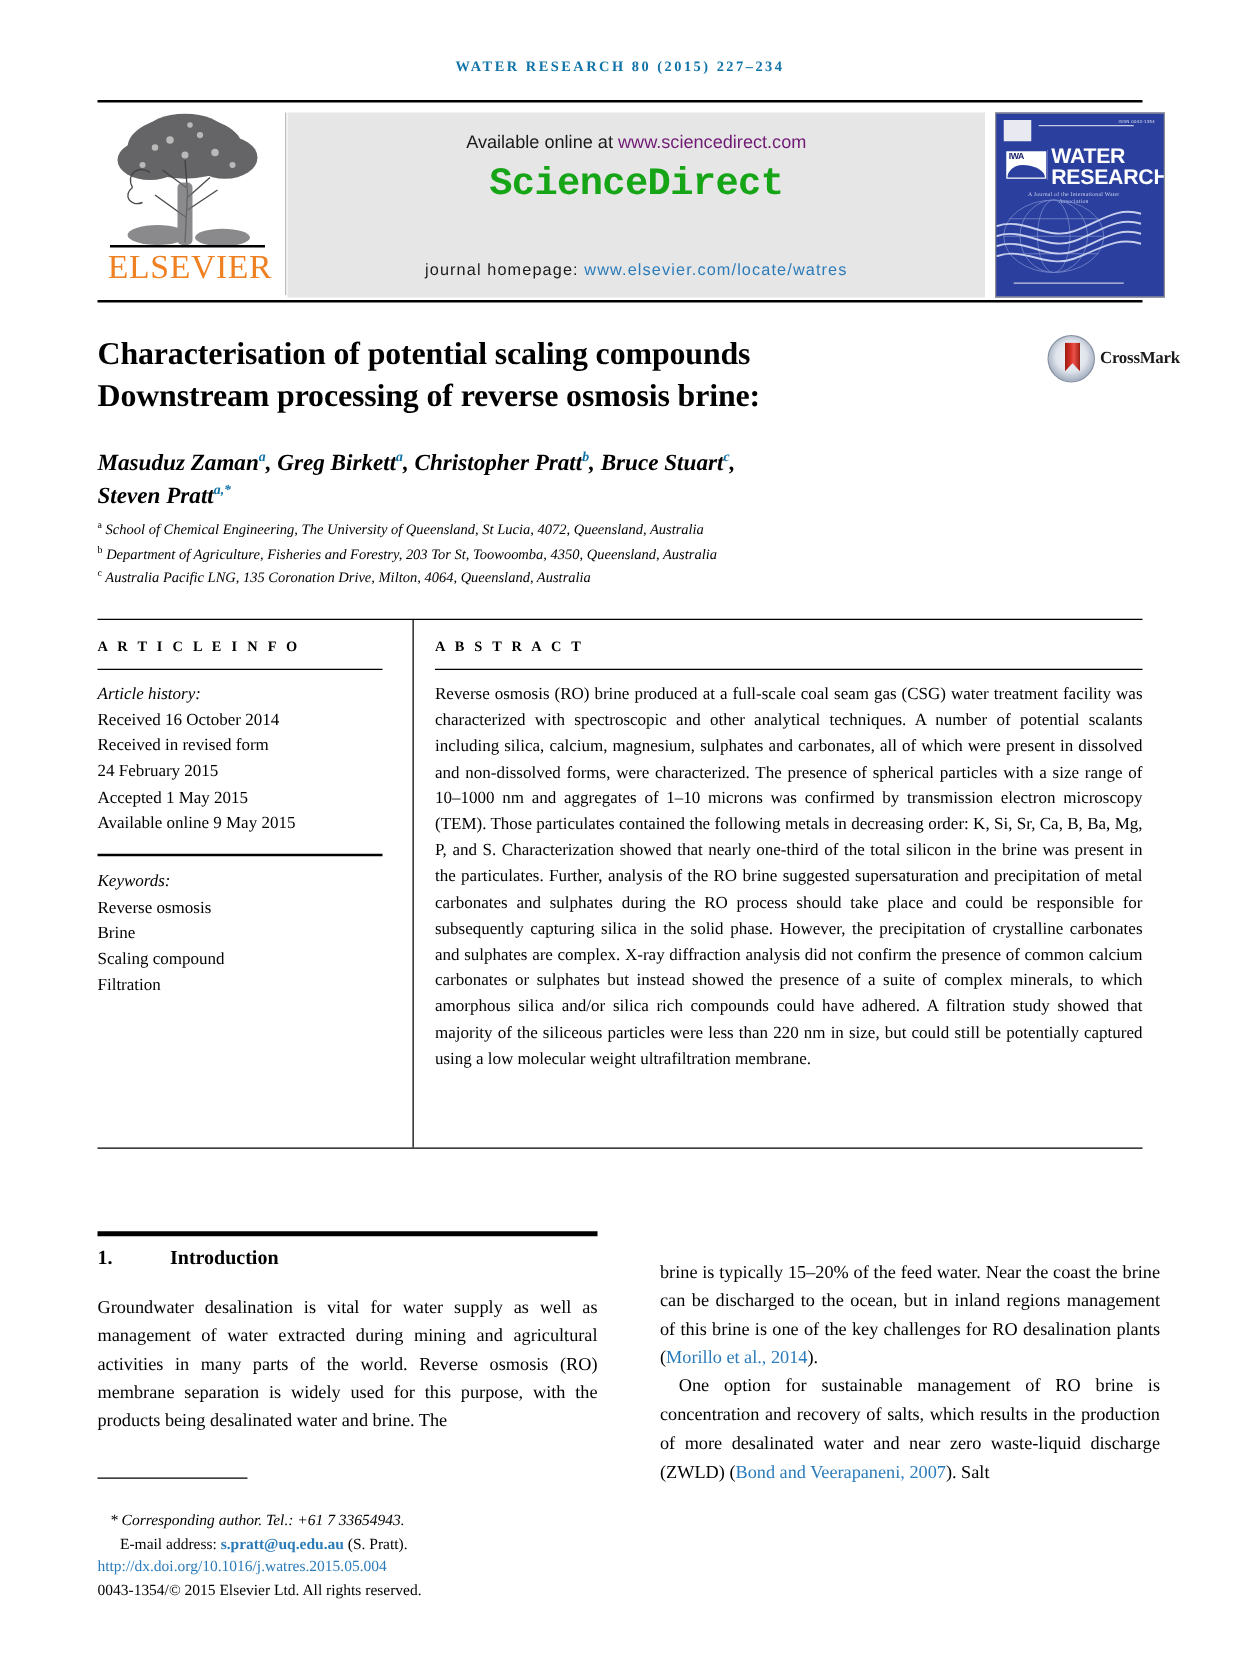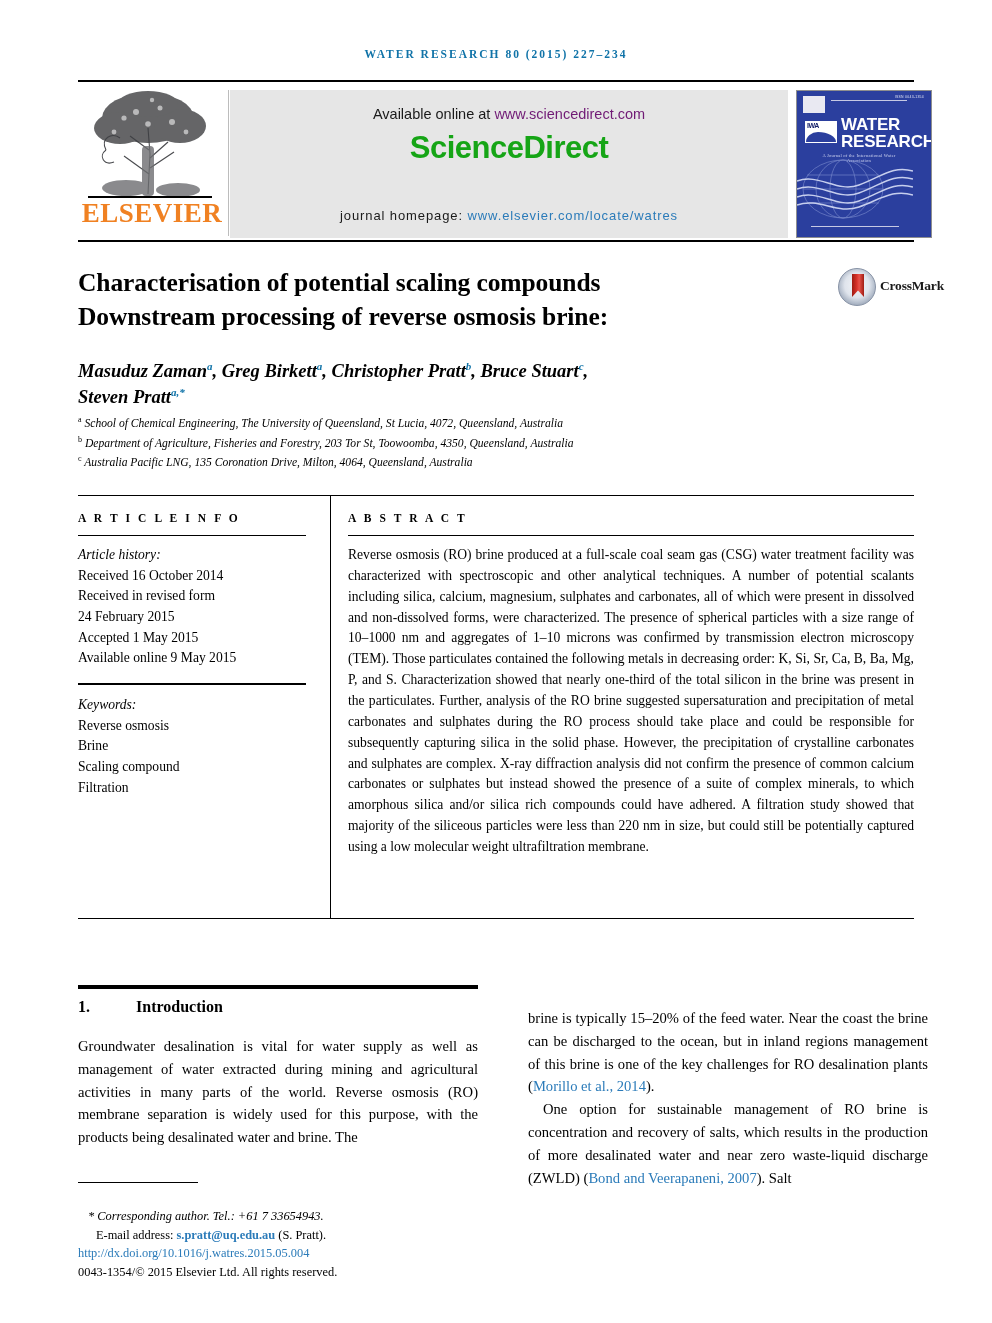--- a/index.html
+++ b/index.html
@@ -81,21 +81,20 @@
     position: absolute;
     left: 0px;
     top: 116px;
     width: 148px;
     text-align: center;
     color: #f08122;
     font-family: "Liberation Serif", "DejaVu Serif", serif;
     font-size: 27px;
     letter-spacing: 0.5px;
     line-height: 1;
-    font-weight: bold;
   }
   .elsevier-bar {
     position: absolute;
     left: 10px;
     top: 112px;
     width: 124px;
     height: 2px;
     background: #000;
   }
 
@@ -128,21 +127,21 @@
     color: #1a1a1a;
   }
   .sd-available .url {
     color: #701a75;
   }
   .sd-logo {
     position: absolute;
     left: 0; top: 40px;
     width: 558px;
     text-align: center;
-    font-family: Liberation Sans, sans-serif;
+    font-family: Liberation Mono, monospace;
     font-size: 31px;
     font-weight: bold;
     color: #16a516;
     letter-spacing: -0.5px;
   }
   .sd-homepage {
     position: absolute;
     left: 0; top: 118px;
     width: 558px;
     text-align: center;

